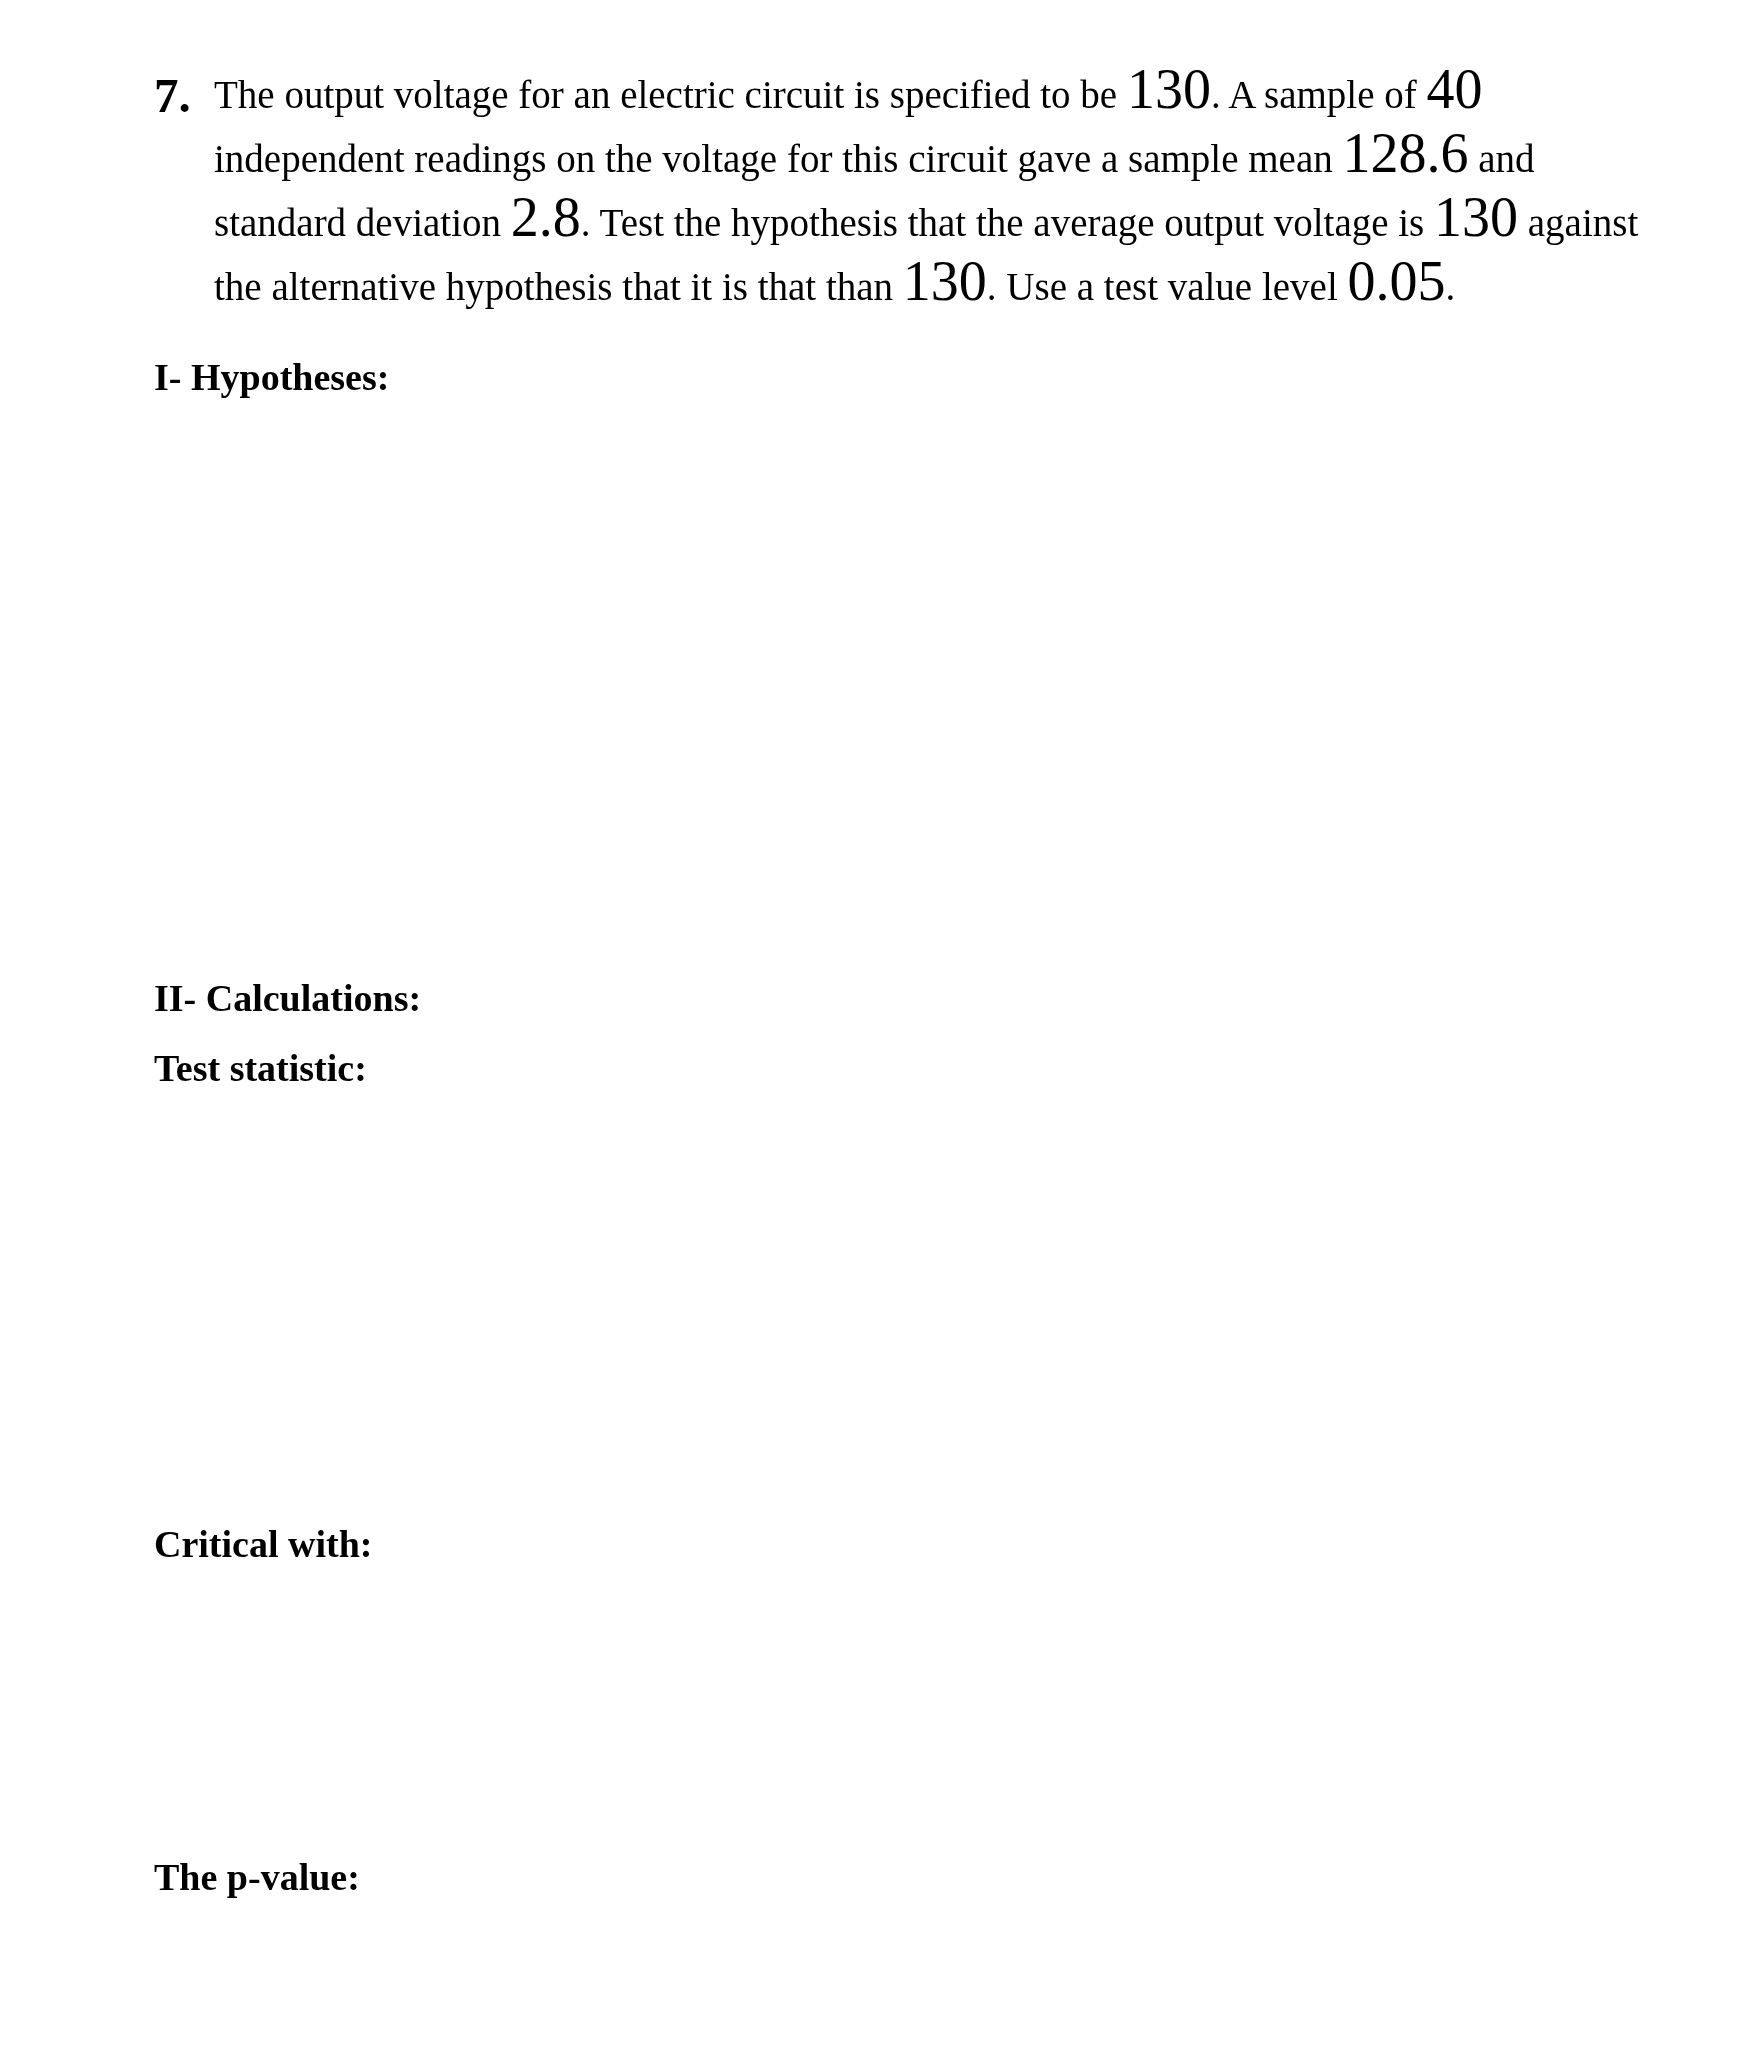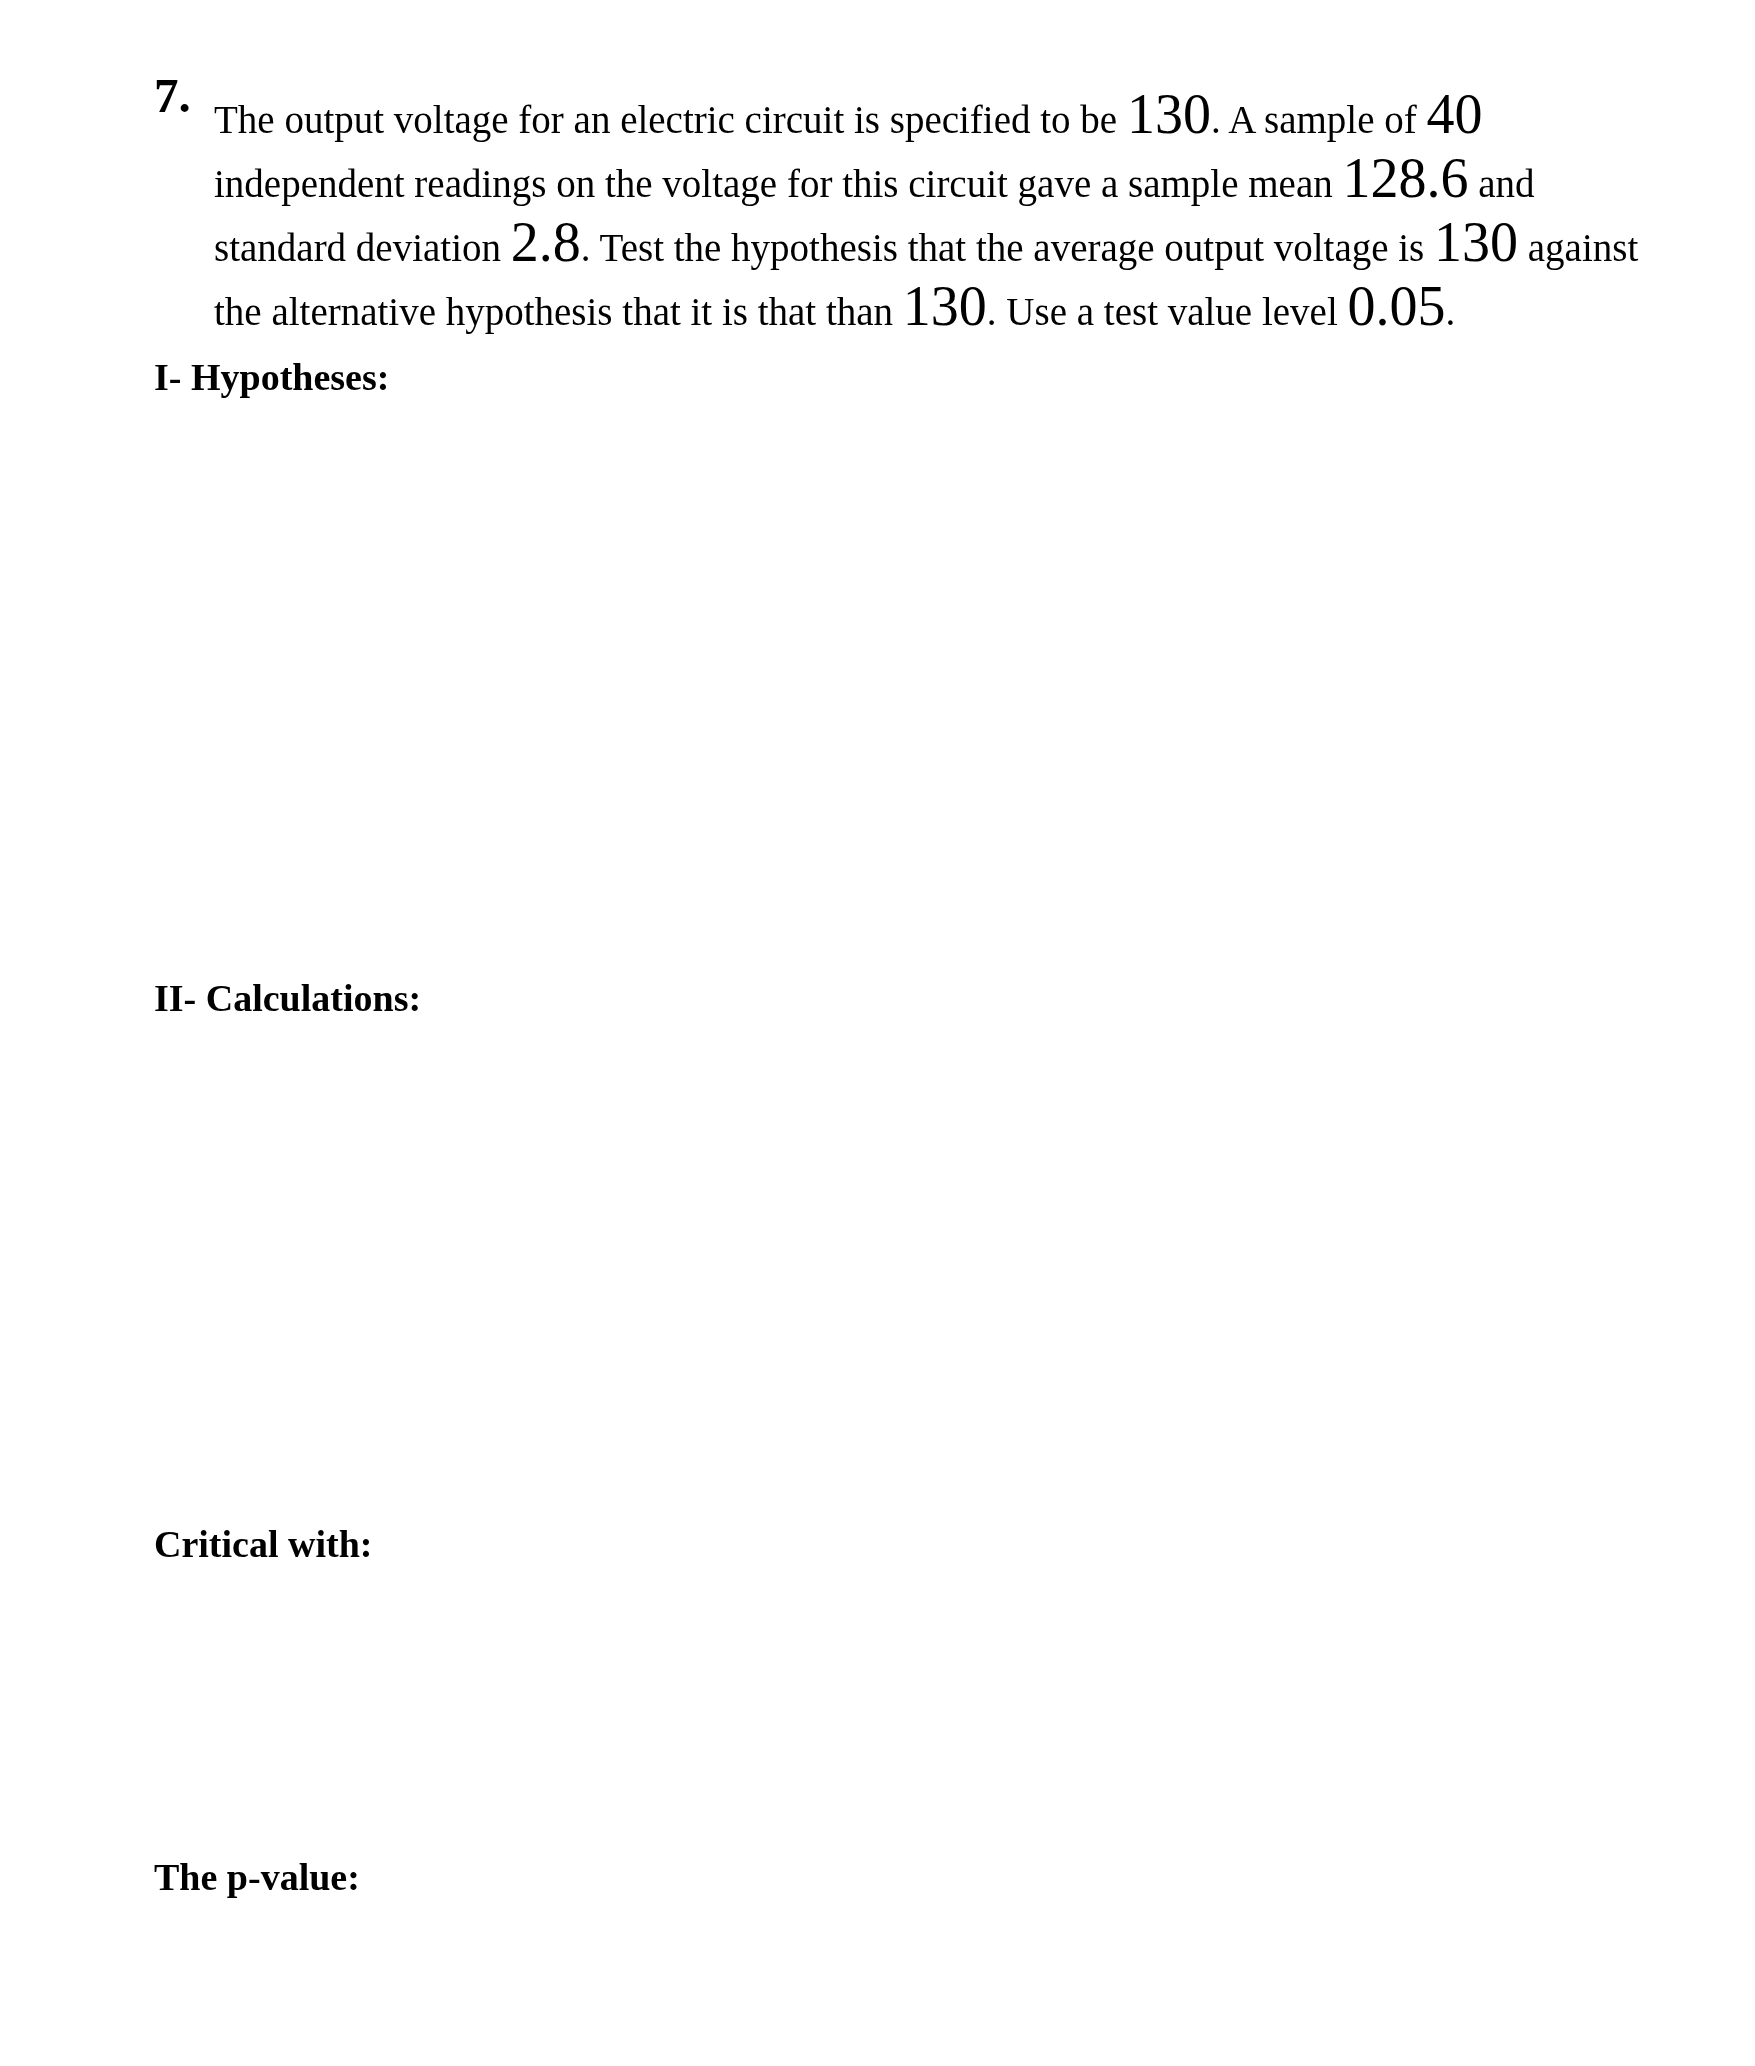--- a/index.html
+++ b/index.html
@@ -9,21 +9,21 @@
     height: 2066px;
     background: #ffffff;
     color: #000000;
     font-family: "Liberation Serif", "DejaVu Serif", serif;
     overflow: hidden;
   }
   
   .problem-text {
     position: absolute;
     left: 214px;
-    top: 85px;
+    top: 60px;
     font-size: 39px;
     line-height: 59px;
     white-space: nowrap;
   }
   .problem-line { white-space: nowrap; }
   .num {
     font-size: 56px;
     line-height: inherit;
   }
   .problem-marker {
@@ -60,19 +60,20 @@
     <div class="problem-line"><span>The output voltage for an electric circuit is specified to be </span><span class="num">130</span><span>. A sample of </span><span class="num">40</span></div>
     <div class="problem-line"><span>independent readings on the voltage for this circuit gave a sample mean </span><span class="num">128.6</span><span> and</span></div>
     <div class="problem-line"><span>standard deviation </span><span class="num">2.8</span><span>. Test the hypothesis that the average output voltage is </span><span class="num">130</span><span> against</span></div>
     <div class="problem-line"><span>the alternative hypothesis that it is that than </span><span class="num">130</span><span>. Use a test value level </span><span class="num">0.05</span><span>.</span></div>
   </div>
 
   <div class="heading h-hypotheses">I- Hypotheses:</div>
 
   <div class="heading h-calculations">II- Calculations:</div>
 
+  <div class="heading h-test-stat">Test statistic:</div>
 
   <div class="heading h-critical">Critical with:</div>
 
   <div class="heading h-pvalue">The p-value:</div>
 
 </div>
 
 
 </body></html>

